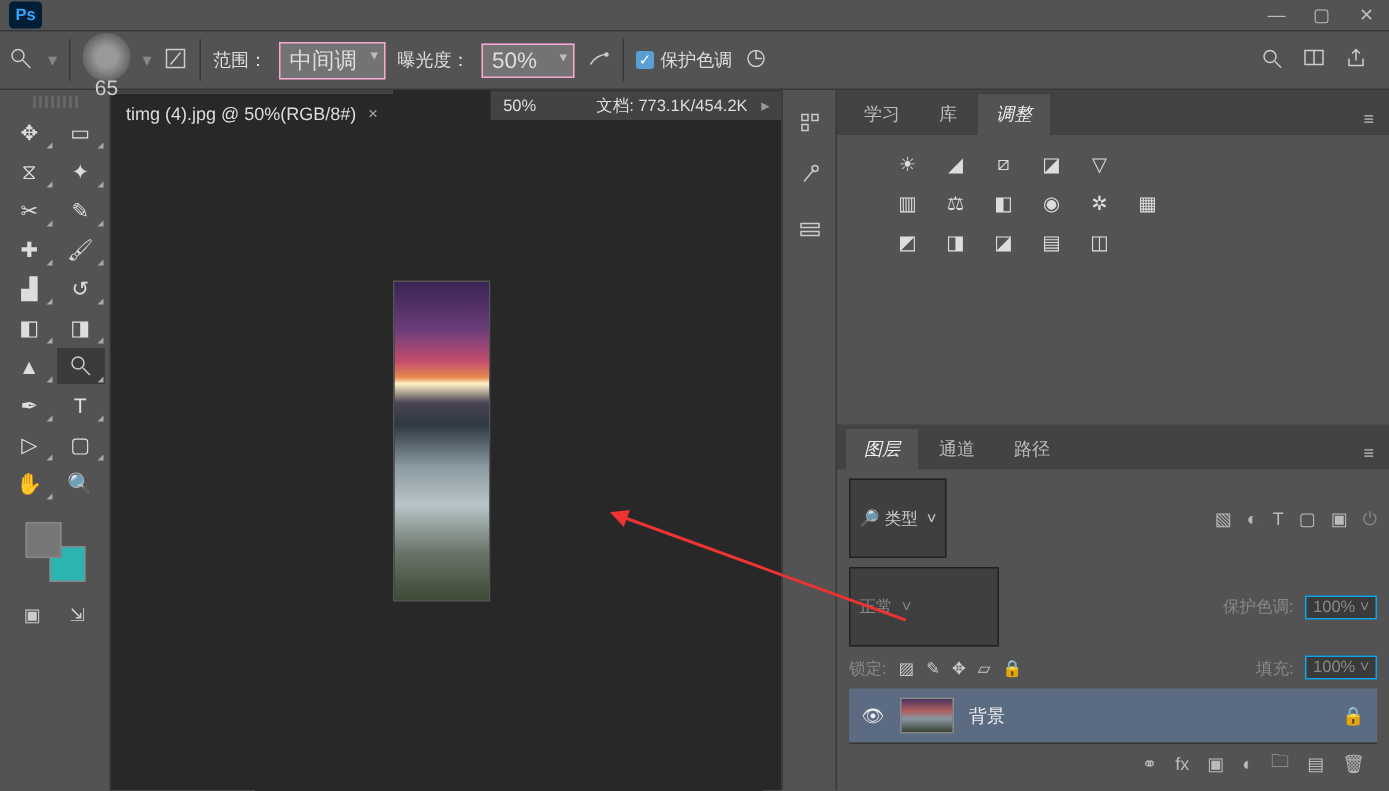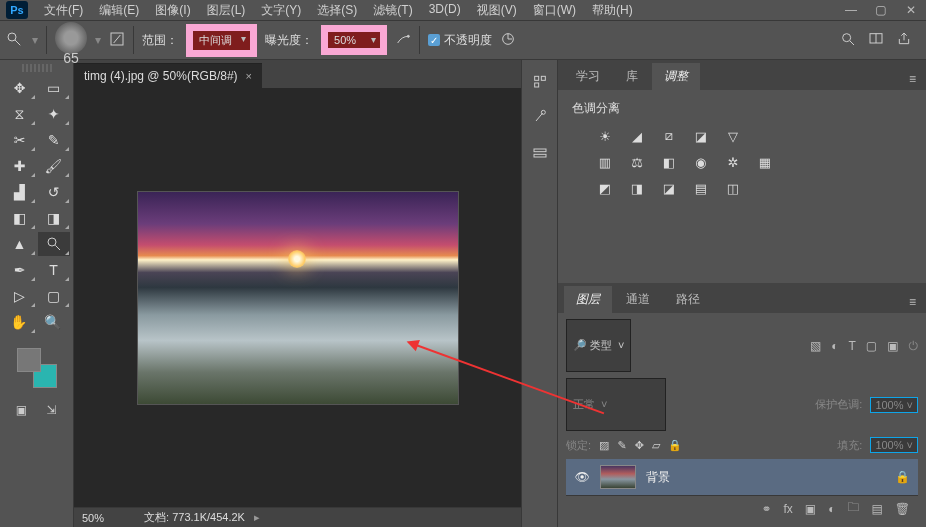--- a/index.html
+++ b/index.html
@@ -9,39 +9,39 @@
 .menu { display: flex; gap: 4px; font-size: 12px; }
 .menu span { padding: 2px 6px; cursor: default; }
 .winctrl { margin-left: auto; display: flex; }
 .winctrl div { width: 30px; height: 20px; display: flex; align-items: center; justify-content: center; font-size: 12px; color: #bbb; }
 .optbar { height: 40px; background: #535353; border-top: 1px solid #383838; border-bottom: 1px solid #383838; display: flex; align-items: center; padding: 0 6px; gap: 8px; }
 .opt-home { width: 18px; height: 18px; }
 .brush-swatch { width: 32px; height: 32px; border-radius: 50%; background: radial-gradient(circle, #999 30%, #666 70%, transparent 100%); position: relative; }
 .brush-size-lbl { position: absolute; bottom: -12px; left: 50%; transform: translateX(-50%); font-size: 14px; color: #ccc; }
 .opt-sep { width: 1px; height: 28px; background: #383838; }
 .opt-label { color: #ddd; font-size: 12px; }
-.opt-dd { background: #7f1d1d; border: 7px solid #f9a8d4; padding: 2px 18px 2px 6px; font-size: 11px; color: #ddd; position: relative; }
+.opt-dd { background: #737373; border: 1px solid #f9a8d4; padding: 2px 18px 2px 6px; font-size: 15px; color: #ddd; position: relative; }
 .opt-dd::after { content: "▾"; position: absolute; right: 4px; top: 2px; font-size: 10px; color: #bbb; }
 .opt-dd.num { padding: 2px 24px 2px 6px; }
 .chk { width: 12px; height: 12px; background: #5a9fd4; display: inline-flex; align-items: center; justify-content: center; font-size: 10px; color: #fff; margin-right: 4px; border-radius: 2px; }
 .opt-right { margin-left: auto; display: flex; gap: 12px; align-items: center; padding-right: 8px; color: #bbb; }
 .opt-right div { font-size: 14px; }
 .main { display: flex; height: 467px; }
 .toolbox { width: 74px; background: #535353; border-right: 1px solid #383838; display: flex; flex-direction: column; align-items: center; padding-top: 4px; }
 .tool-grip { width: 30px; height: 8px; background: repeating-linear-gradient(90deg,#666 0 2px,#535353 2px 4px); margin-bottom: 4px; }
 .tool-grid { display: grid; grid-template-columns: 32px 32px; gap: 2px; }
 .tool { width: 32px; height: 24px; display: flex; align-items: center; justify-content: center; font-size: 14px; color: #ddd; position: relative; cursor: pointer; }
 .tool.active { background: #3b3b3b; }
 .tool .tri { position: absolute; right: 1px; bottom: 1px; width: 0; height: 0; border-right: 4px solid #aaa; border-top: 4px solid transparent; }
 .swatches { margin-top: 14px; position: relative; width: 40px; height: 40px; }
 .sw-b { position: absolute; right: 0; bottom: 0; width: 24px; height: 24px; background: #2ab5b0; border: 1px solid #888; }
 .sw-f { position: absolute; left: 0; top: 0; width: 24px; height: 24px; background: #777; border: 1px solid #888; }
 .tool-bottom { margin-top: 12px; display: flex; gap: 6px; }
 .tool-bottom div { width: 24px; height: 20px; display: flex; align-items: center; justify-content: center; color: #ccc; }
-.docarea { flex: 1; display: flex; flex-direction: column; background: #282828; min-width: 0; }
+.docarea { flex: 1; display: flex; flex-direction: row; background: #282828; min-width: 0; }
 .doctab-bar { height: 28px; background: #434343; display: flex; align-items: flex-end; }
 .doctab { background: #282828; color: #ddd; padding: 5px 10px; font-size: 12px; display: flex; align-items: center; gap: 8px; border-top: 1px solid #222; }
 .doctab .x { font-size: 11px; color: #aaa; }
 .canvas-wrap { flex: 1; position: relative; display: flex; align-items: center; justify-content: center; overflow: hidden; }
 .canvas-img { width: 322px; height: 214px; background: linear-gradient(to bottom,#3a2456 0%,#6b3d7a 15%,#c44d6e 25%,#e68a4f 30%,#fff2c8 32%,#4a4455 38%,#2e3840 45%,#8a9aa0 58%,#b8c4c8 70%,#6a756a 85%,#3d4a35 100%); position: relative; border: 1px solid #555; }
 .sun { position: absolute; left: 150px; top: 58px; width: 18px; height: 18px; background: radial-gradient(circle,#fff9e0 20%,#ffcc66 60%,transparent 100%); border-radius: 50%; box-shadow: 0 0 20px #ffcc66; }
 .arrow { position: absolute; left: 416px; top: 344px; width: 200px; height: 2px; background: #e33; transform-origin: left center; transform: rotate(20deg); pointer-events: none; }
 .arrow::before { content: ""; position: absolute; left: -10px; top: -5px; border-right: 12px solid #e33; border-top: 6px solid transparent; border-bottom: 6px solid transparent; }
 .statusbar { height: 20px; background: #434343; display: flex; align-items: center; padding: 0 8px; gap: 40px; font-size: 11px; color: #ddd; border-top: 1px solid #383838; }
 .panel-col { width: 405px; background: #535353; display: flex; border-left: 1px solid #383838; }
@@ -68,33 +68,20 @@
 .thumb { width: 36px; height: 24px; background: linear-gradient(to bottom,#4a3560 0%,#b05d5d 35%,#8896a0 60%,#3a4435 100%); border: 1px solid #888; }
 .lock-ic { margin-left: auto; color: #ccc; }
 .layers-footer { margin-top: auto; height: 26px; display: flex; align-items: center; justify-content: flex-end; gap: 12px; padding: 0 8px; color: #bbb; border-top: 1px solid #383838; }
 .icon-svg { width: 16px; height: 16px; fill: none; stroke: #ccc; stroke-width: 1.5; }
 </style>
 </head>
 <body>
 
 <div class="titlebar">
   <div class="ps-logo">Ps</div>
-  <div class="menu">
-    <span>文件(F)</span>
-    <span>编辑(E)</span>
-    <span>图像(I)</span>
-    <span>图层(L)</span>
-    <span>文字(Y)</span>
-    <span>选择(S)</span>
-    <span>滤镜(T)</span>
-    <span>3D(D)</span>
-    <span>视图(V)</span>
-    <span>窗口(W)</span>
-    <span>帮助(H)</span>
-  </div>
   <div class="winctrl">
     <div>—</div>
     <div>▢</div>
     <div>✕</div>
   </div>
 </div>
 
 <div class="optbar">
   <div class="opt-home">
     <svg class="icon-svg" viewBox="0 0 24 24">
@@ -118,21 +105,21 @@
   <div class="opt-dd"><span>中间调</span></div>
   <span class="opt-label">曝光度：</span>
   <div class="opt-dd num"><span>50%</span></div>
   <div><svg class="icon-svg" viewBox="0 0 24 24">
         <path d="M4 18 Q10 8 20 8"></path>
         <circle cx="20" cy="8" r="1.5" fill="#ccc"></circle>
       </svg></div>
   <div class="opt-sep"></div>
   <div style="display:flex;align-items:center">
     <span class="chk">✓</span>
-    <span class="opt-label">不透明度</span>
+    <span class="opt-label">保护色调</span>
   </div>
   <div><svg class="icon-svg" viewBox="0 0 24 24">
         <circle cx="12" cy="12" r="8"></circle>
         <path d="M12 4 L12 12 L18 12"></path>
       </svg></div>
   <div class="opt-right">
     <div><svg class="icon-svg" viewBox="0 0 24 24">
           <circle cx="10" cy="10" r="6"></circle>
           <path d="M15 15 L21 21"></path>
         </svg></div>
@@ -234,21 +221,20 @@
     </div>
     <div class="panels">
 
       <div class="panel-tabs">
         <div class="ptab">学习</div>
         <div class="ptab">库</div>
         <div class="ptab active">调整</div>
         <div class="ptab-menu">≡</div>
       </div>
       <div class="adj-body">
-        <div class="adj-title">色调分离</div>
         <div class="adj-row">
           <div>☀</div>
           <div>◢</div>
           <div>⧄</div>
           <div>◪</div>
           <div>▽</div>
         </div>
         <div class="adj-row">
           <div>▥</div>
           <div>⚖</div>

